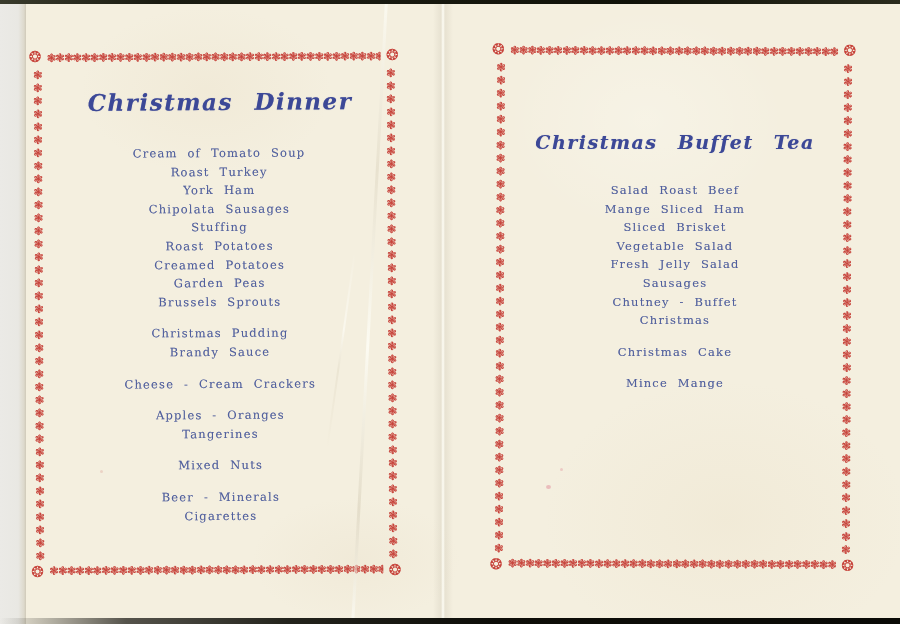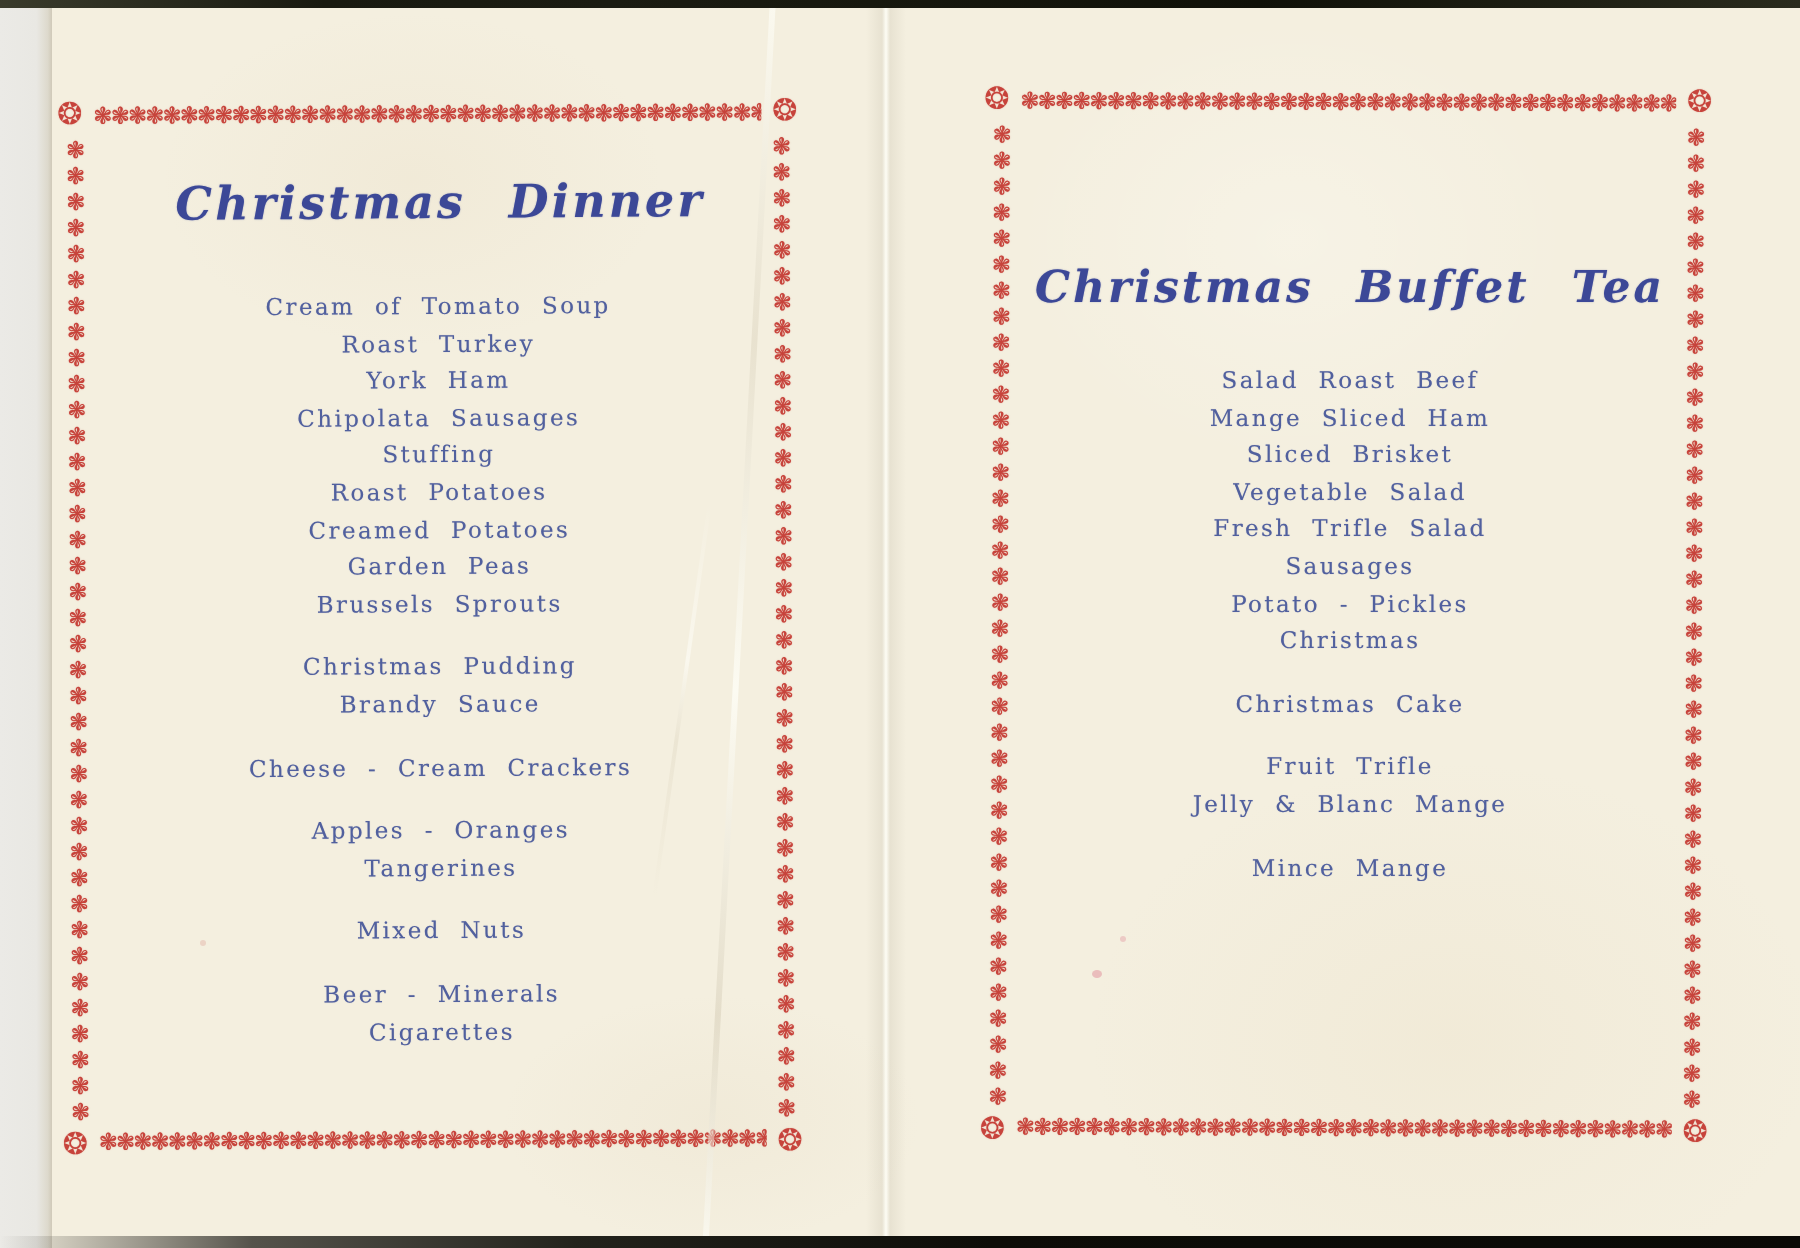--- a/index.html
+++ b/index.html
@@ -94,21 +94,21 @@
 
   
   .page-title{
     position:absolute;text-align:center;
     font-style:italic;font-weight:bold;font-size:23px;
     letter-spacing:1.5px;word-spacing:12px;
     color:var(--title-ink);
     text-shadow:0 0 0.7px rgba(60,72,151,0.5);
   }
   .title-left{left:40px;top:88px;width:360px;transform:rotate(-0.4deg);}
-  .title-right{left:500px;top:131px;width:350px;font-size:22px;}
+  .title-right{left:500px;top:131px;width:350px;font-size:19px;}
   .menu-list{position:absolute;text-align:center;}
   .list-left{left:40px;top:144px;width:360px;transform:rotate(-0.3deg);}
   .list-right{left:500px;top:181px;width:350px;}
   .course + .course{margin-top:13px;}
   .item{
     font-size:11.5px;line-height:18.6px;
     letter-spacing:1.2px;word-spacing:5px;
     color:var(--ink);
     text-shadow:0 0 0.5px rgba(81,96,158,0.4);
   }
@@ -174,31 +174,27 @@
     </div>
   </div>
 
 <div class="page-title title-right">Christmas Buffet Tea</div>
 <div class="menu-list list-right">
     <div class="course">
       <div class="item">Salad Roast Beef</div>
       <div class="item">Mange Sliced Ham</div>
       <div class="item">Sliced Brisket</div>
       <div class="item">Vegetable Salad</div>
-      <div class="item">Fresh Trifle Salad</div>
+      <div class="item">Fresh Jelly Salad</div>
       <div class="item">Sausages</div>
-      <div class="item">Potato - Pickles</div>
+      <div class="item">Chutney - Buffet</div>
       <div class="item">Christmas</div>
     </div>
     <div class="course">
       <div class="item">Christmas Cake</div>
-    </div>
-    <div class="course">
-      <div class="item">Fruit Trifle</div>
-      <div class="item">Jelly &amp; Blanc Mange</div>
     </div>
     <div class="course">
       <div class="item">Mince Mange</div>
     </div>
   </div>
 
 <div class="fold"></div>
 <div class="crease"></div>
 <div class="crease2"></div>
 <div class="speck a"></div>

